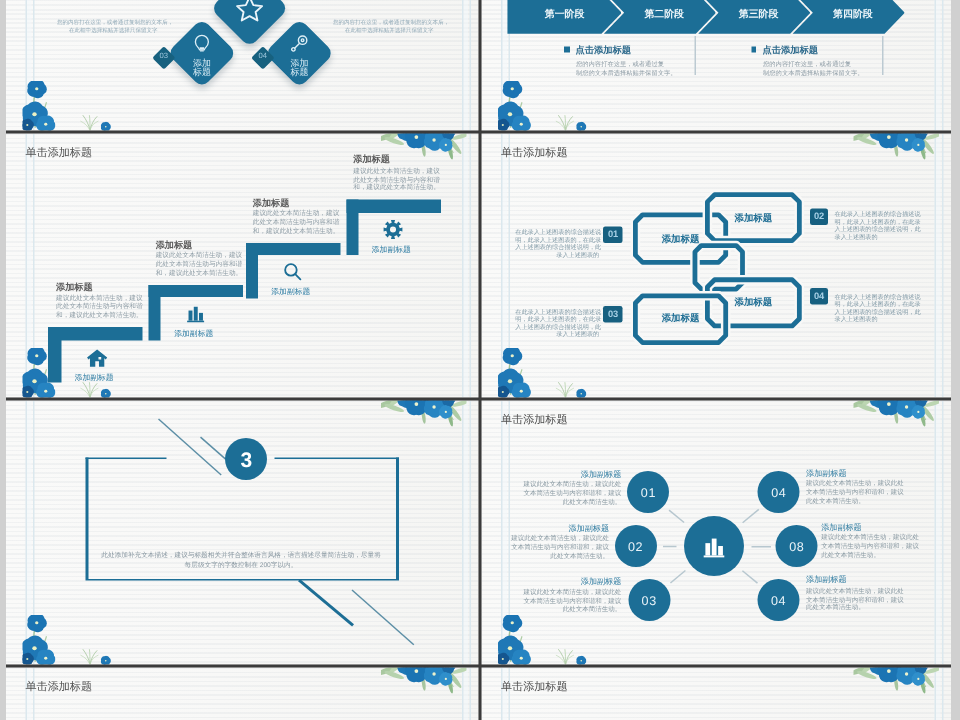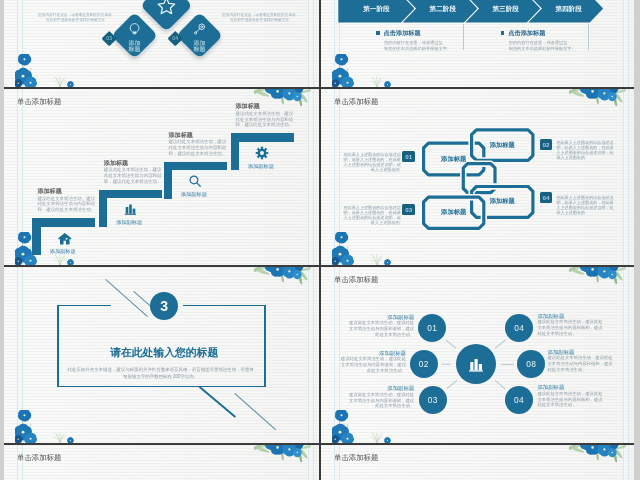--- a/index.html
+++ b/index.html
@@ -769,21 +769,20 @@
       <div class="s5rule2" style="position:absolute;left:53.2px;top:37.80000000000001px;width:1.6px;height:80.89999999999998px;background:#1c6e96"></div>
       <div class="s5rule2" style="position:absolute;left:260.2px;top:37.80000000000001px;width:1.6px;height:80.89999999999998px;background:#1c6e96"></div>
       <div class="s5rule2" style="position:absolute;left:53.2px;top:118.7px;width:208.6px;height:1.6px;background:#1c6e96"></div>
       <div class="s5rule2" style="position:absolute;left:53.2px;top:37.80000000000001px;width:54.0px;height:1.6px;background:#1c6e96"></div>
       <div class="s5rule2" style="position:absolute;left:179.0px;top:37.80000000000001px;width:82.8px;height:1.6px;background:#1c6e96"></div>
       <div class="s5line" style="left:102.3px;top:11.6px;width:56.0px;height:1.0px;background:#5d8fa6;transform:rotate(41.7deg)"></div>
       <div class="s5line" style="left:129.5px;top:23.6px;width:22.1px;height:0.9px;background:#5d8fa6;transform:rotate(41.3deg)"></div>
       <div class="s5line" style="left:196.3px;top:119.3px;width:46.6px;height:2.4px;background:#1d6e95;transform:rotate(40.0deg)"></div>
       <div class="s5line" style="left:231.0px;top:125.8px;width:55.2px;height:1.0px;background:#5d8fa6;transform:rotate(41.5deg)"></div>
       <div class="s5circ" style="left:145.9px;top:24.5px;width:28.6px;height:28.6px">3</div>
-      <div class="s5title" style="left:56.7px;top:78.6px;width:207.0px">请在此处输入您的标题</div>
       <div class="s5sub" style="left:53.2px;top:98.5px;width:207.0px">
       <div>此处添加补充文本描述，建议与标题相关并符合整体语言风格，语言描述尽量简洁生动，尽量将</div>
       <div>每层级文字的字数控制在 200字以内。</div>
       </div>
     </div>
 <div class="slide" style="left:321px;top:267px;width:313px;height:176px">
       <div class="paper"></div>
       <div class="vband" style="left:13.3px;width:4.2px"></div>
       <div class="vl" style="left:12.6px"></div>
       <div class="vl" style="left:17.5px"></div>

